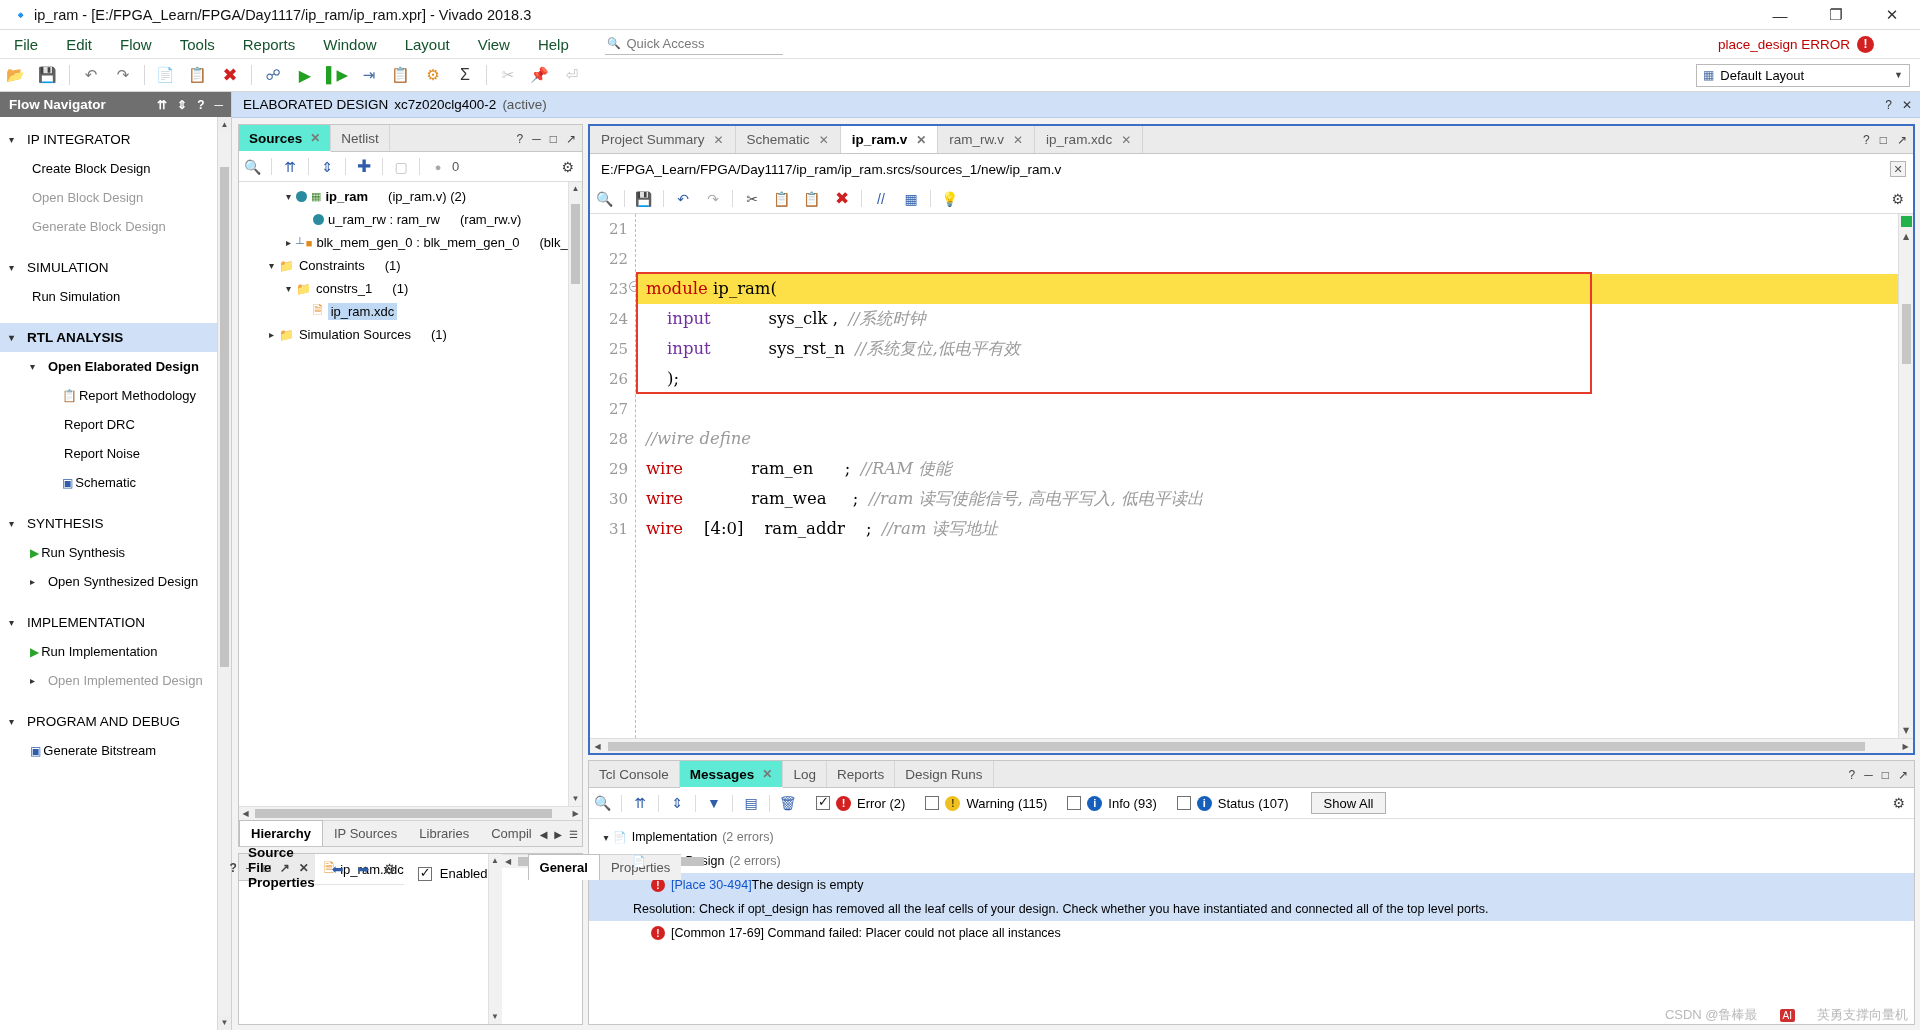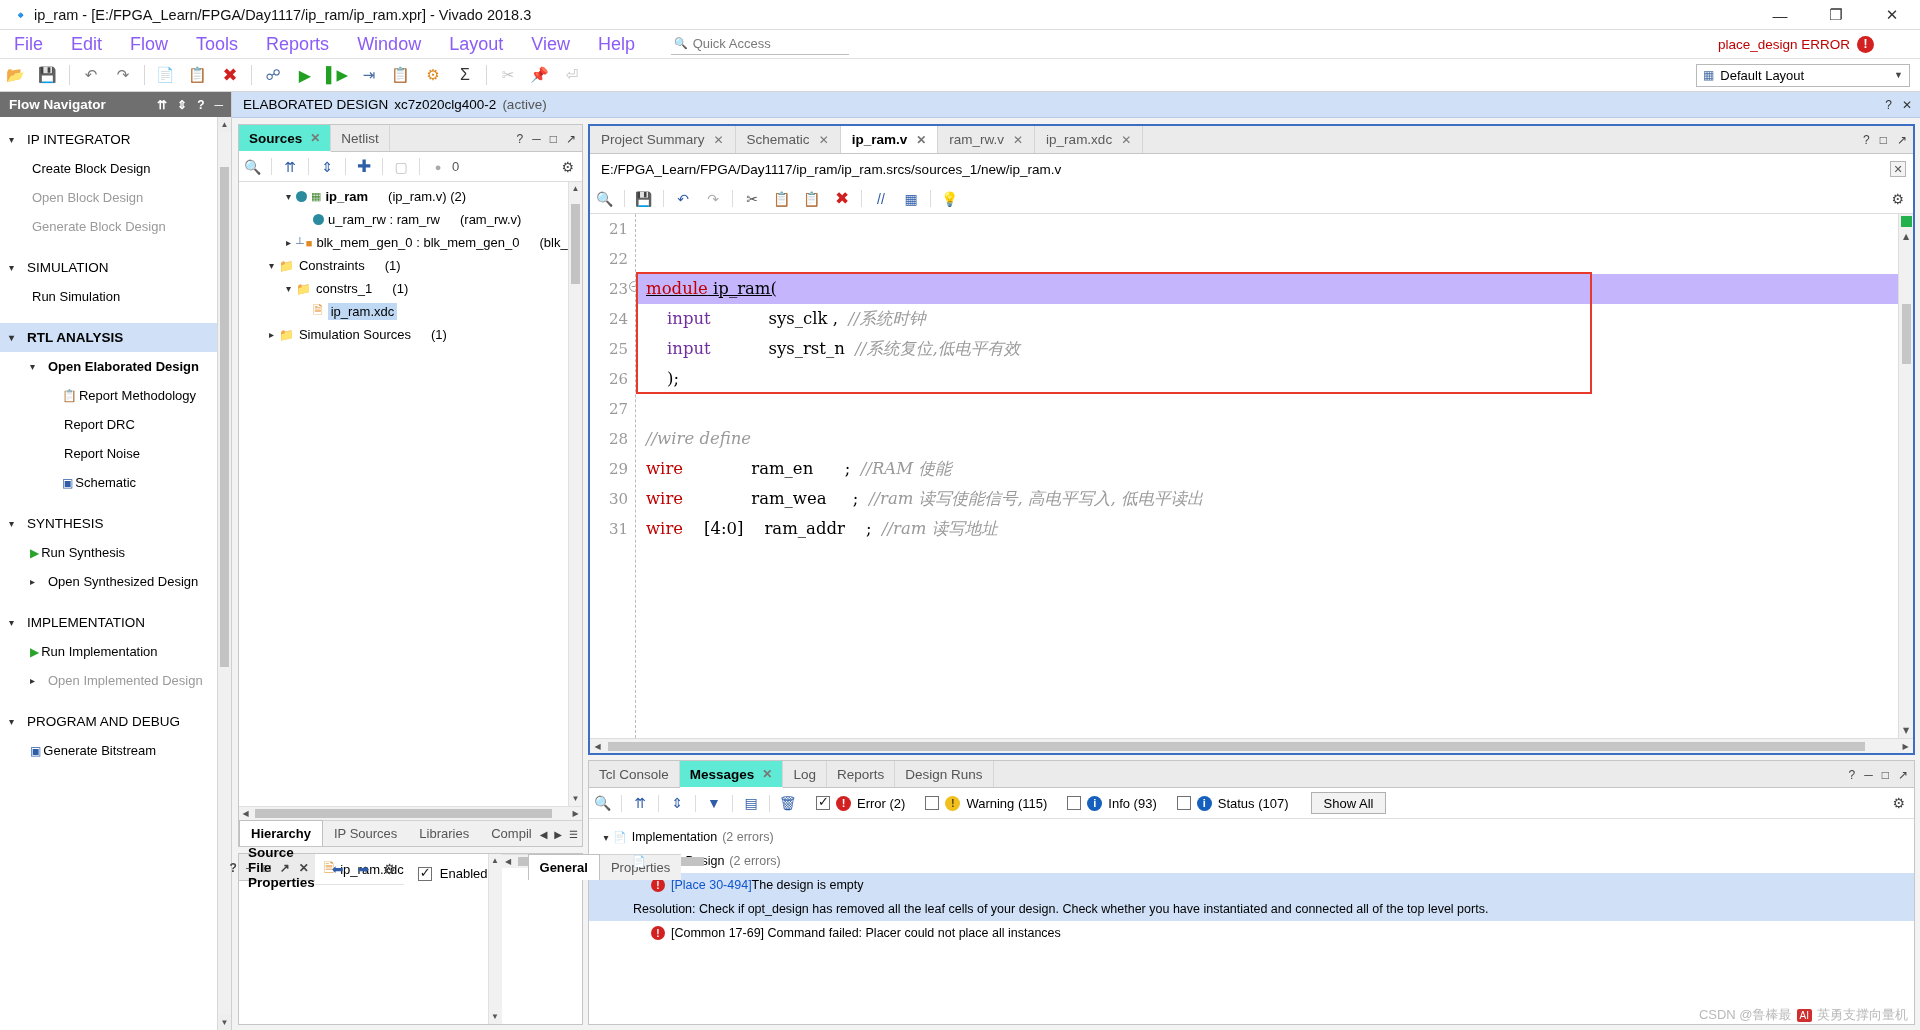--- a/index.html
+++ b/index.html
@@ -22,21 +22,21 @@
   .titlebar .title-text { font-size: 14.5px; color:#111; }
   .winbtns { position:absolute; right:0; top:0; height:30px; display:flex; }
   .winbtn { width: 56px; height:30px; display:flex; align-items:center; justify-content:center;
             font-size:15px; color:#333; }
 
   
   .menubar {
     height: 29px; background:#fff; display:flex; align-items:center; flex:0 0 29px;
     border-bottom:1px solid #e2e2e2; position:relative;
   }
-  .menu-item { padding: 0 14px; font-size: 18px; color:#8b5cf6; line-height:29px; }
+  .menu-item { padding: 0 14px; font-size: 15px; color:#14532d; line-height:29px; }
   .quick-access {
     margin-left: 22px; width: 178px; height: 21px; border-bottom:1px solid #bdbdbd;
     display:flex; align-items:center; color:#7a7a7a; font-size:13px; background:#fff;
   }
   .quick-access .qa-ico { font-size:11px; margin:0 5px 0 3px; color:#6c6c6c;}
   .err-status { position:absolute; right:46px; display:flex; align-items:center; gap:7px; }
   .err-status .label { color:#c00000; font-size:13.5px; }
   .err-badge {
     width:17px;height:17px;border-radius:50%;background:#d32020;color:#fff;
     font-size:12px;display:flex;align-items:center;justify-content:center;font-weight:bold;
@@ -192,21 +192,21 @@
   .code-area { flex:1; display:flex; min-height:0; position:relative; overflow:hidden;
                font-family:"DejaVu Serif", serif; }
   .gutter { width:45px; flex:0 0 45px; text-align:right; padding-right:7px; color:#9a9a9a;
             font-size:15px; background:#fff; user-select:none; border-right:0; }
   .gutter .ln { height:30px; line-height:30px; position:relative; }
   .gutter .fold { position:absolute; right:-12px; top:7px; width:11px;height:11px;
                   border:1px solid #9a9a9a; border-radius:50%; font-size:9px; line-height:9px;
                   color:#777; text-align:center; background:#fff;}
   .codecol { flex:1; position:relative; border-left:1px dashed #bbb; min-width:0; }
   .cline { height:30px; line-height:30px; font-size:16.5px; white-space:pre; padding-left:10px; }
-  .cline.hl { background:#c4b5fd;text-decoration:underline; }
+  .cline.hl { background:#fde047; }
   .kw { color:#7030a0; }
   .kw2 { color:#c00000; }
   .cmt { color:#9a9a9a; font-style:italic; }
   .redbox { position:absolute; border:2px solid #e83a2a; pointer-events:none; }
   .code-vscroll { width:15px; flex:0 0 15px; background:#f1f1f1; border-left:1px solid #ddd;
                   display:flex; flex-direction:column; position:relative; }
   .code-vscroll .a { height:15px; text-align:center; font-size:8px; color:#555; line-height:15px; }
   .code-vscroll .mark { position:absolute; top:2px; right:1px; width:11px; height:11px; background:#22b14c; }
   .code-vscroll .thumb { position:absolute; top:150px; left:3px; width:9px; height:60px; background:#c6c6c6; }
   .code-hscroll { height:15px; background:#f1f1f1; border-top:1px solid #ddd; flex:0 0 15px;
@@ -240,21 +240,21 @@
   .mrow .ficon { color:#8a8a8a; font-size:11px; margin-right:5px; position:relative;}
   .mrow .cnt { color:#777; margin-left:5px; }
   .msg-sel { background:#cfe0f7; }
   .mlink { color:#1155cc; }
   .errdot { width:14px;height:14px;border-radius:50%;background:#d32020;color:#fff;font-size:10px;
             display:inline-flex;align-items:center;justify-content:center;font-weight:bold;
             margin-right:6px; flex:0 0 14px;}
 
   
   .watermark { position:absolute; right:12px; bottom:6px; font-size:13px; color:#b9b9b9;
-               display:flex; align-items:center; gap:5px; }
+               display:flex; align-items:center; gap:22px; }
   .wm-logo { background:#cf2f2f; color:#fff; font-size:10px; padding:1px 3px; border-radius:2px;}
 </style>
 </head>
 <body>
 
 <div class="app">
 
   <div class="titlebar">
     <div class="app-icon">🔹</div>
     <div class="title-text">ip_ram - [E:/FPGA_Learn/FPGA/Day1117/ip_ram/ip_ram.xpr] - Vivado 2018.3</div>

